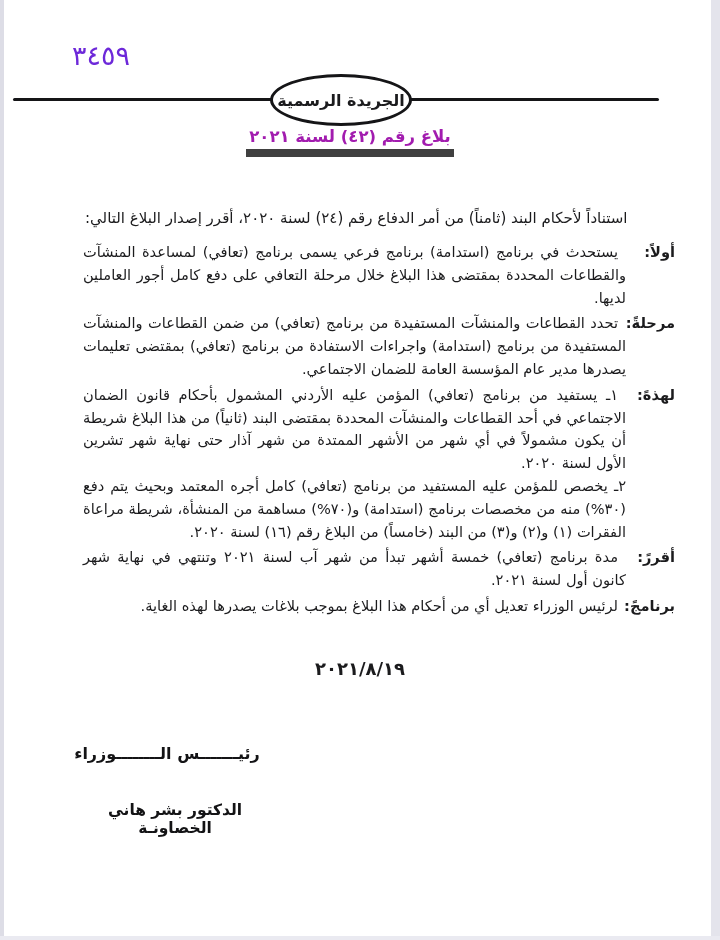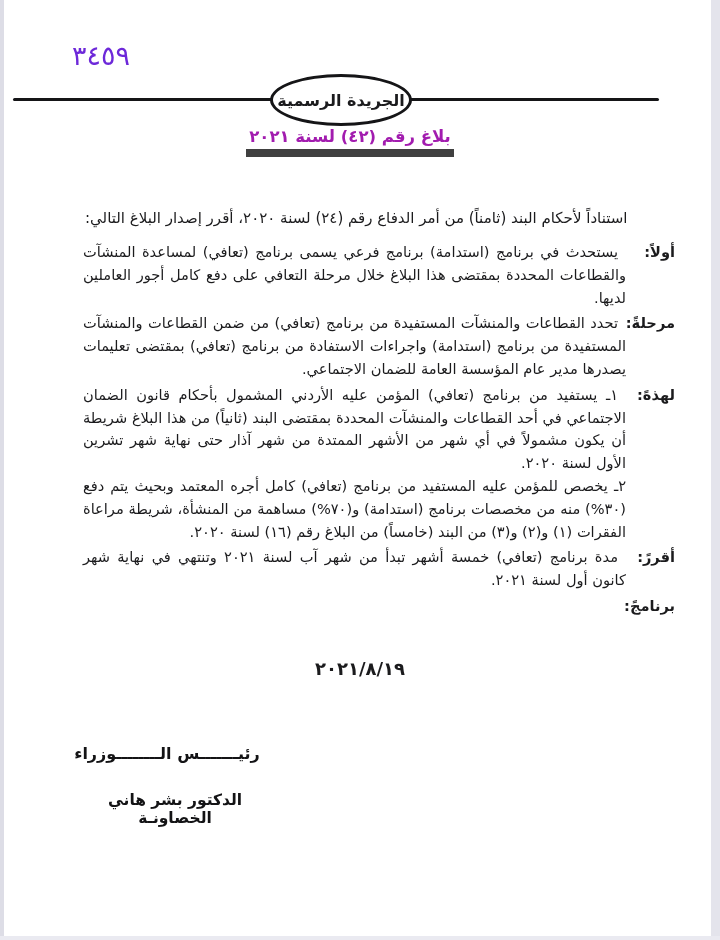--- a/index.html
+++ b/index.html
@@ -60,21 +60,21 @@
   .issue-date {
     position:absolute; top:658px; left:270px; width:180px;
     text-align:center; font-size:18px; font-weight:bold; letter-spacing:2px;
   }
 
   
   .signature {
     position:absolute; top:744px; left:58px; width:218px;
     text-align:center; font-weight:bold; color:#131315;
   }
-  .sig-title { font-size:16px; margin-bottom:28px; }
+  .sig-title { font-size:16px; margin-bottom:38px; }
   .sig-name  { font-size:15.5px;margin-left:16px; }
 </style>
 </head>
 <body>
 
 <div class="scan">
   <div class="edge-left"></div>
   <div class="edge-right"></div>
   <div class="edge-bottom"></div>
 
@@ -106,21 +106,21 @@
       <div class="sub-item">
         <span class="sub-num">٢ـ</span> <span>يخصص للمؤمن عليه المستفيد من برنامج (تعافي) كامل أجره المعتمد وبحيث يتم دفع (٣٠%) منه من مخصصات برنامج (استدامة) و(٧٠%) مساهمة من المنشأة، شريطة مراعاة الفقرات (١) و(٢) و(٣) من البند (خامساً) من البلاغ رقم (١٦) لسنة ٢٠٢٠.</span>
       </div>
     </div>
 
     <div class="clause">
       <span class="clause-label">أقررً:</span><span>مدة برنامج (تعافي) خمسة أشهر تبدأ من شهر آب لسنة ٢٠٢١ وتنتهي في نهاية شهر كانون أول لسنة ٢٠٢١.</span>
     </div>
 
     <div class="clause">
-      <span class="clause-label">برنامجً:</span>
+      <span class="clause-label">برنامجً:</span><span>لرئيس الوزراء تعديل أي من أحكام هذا البلاغ بموجب بلاغات يصدرها لهذه الغاية.</span>
     </div>
 
   </div>
 
   <div class="issue-date" dir="ltr">٢٠٢١/٨/١٩</div>
 
   <div class="signature">
     <div class="sig-title">رئيـــــــس الــــــــوزراء</div>
     <div class="sig-name">الدكتور بشر هاني الخصاونـة</div>
   </div>

